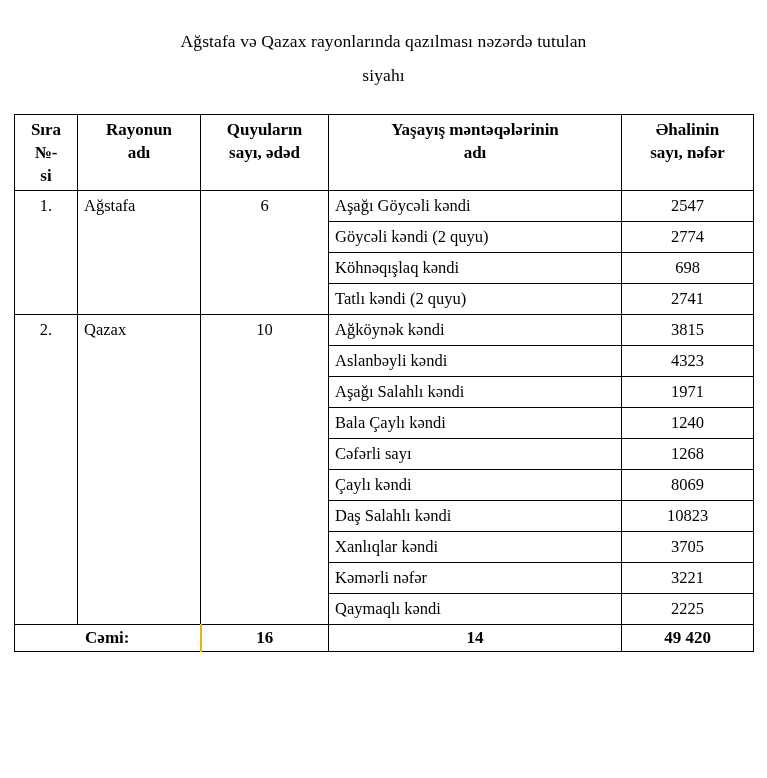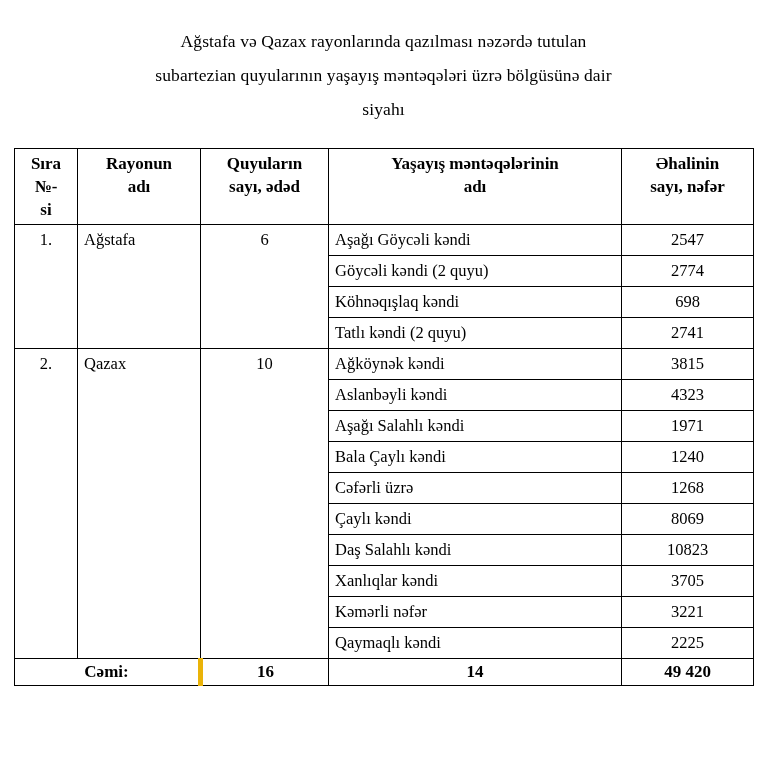--- a/index.html
+++ b/index.html
@@ -94,31 +94,30 @@
     line-height: 24px;
   }
   tfoot td {
     font-weight: bold;
     text-align: center;
     padding-top: 10px;
     padding-bottom: 10px;
     font-size: 17px;
   }
   tfoot td.total-label {
-    border-right: 5px solid #eab308;
+    border-right: 2px solid #eab308;
   }
 </style>
 </head>
 <body>
 
 <div class="page">
 
   <div class="doc-title">
     <div>Ağstafa və Qazax rayonlarında qazılması nəzərdə tutulan</div>
-    <div>subartezian quyularının yaşayış məntəqələri üzrə bölgüsünə dair</div>
     <div>siyahı</div>
   </div>
 
   <div class="table-wrap">
     <table class="data">
       <colgroup>
         <col class="c0">
           <col class="c1">
           <col class="c2">
           <col class="c3">
@@ -184,21 +183,21 @@
         </tr>
         <tr>
           <td class="name">Aşağı Salahlı kəndi</td>
           <td class="num">1971</td>
         </tr>
         <tr>
           <td class="name">Bala Çaylı kəndi</td>
           <td class="num">1240</td>
         </tr>
         <tr>
-          <td class="name">Cəfərli üzrə</td>
+          <td class="name">Cəfərli sayı</td>
           <td class="num">1268</td>
         </tr>
         <tr>
           <td class="name">Çaylı kəndi</td>
           <td class="num">8069</td>
         </tr>
         <tr>
           <td class="name">Daş Salahlı kəndi</td>
           <td class="num">10823</td>
         </tr>

